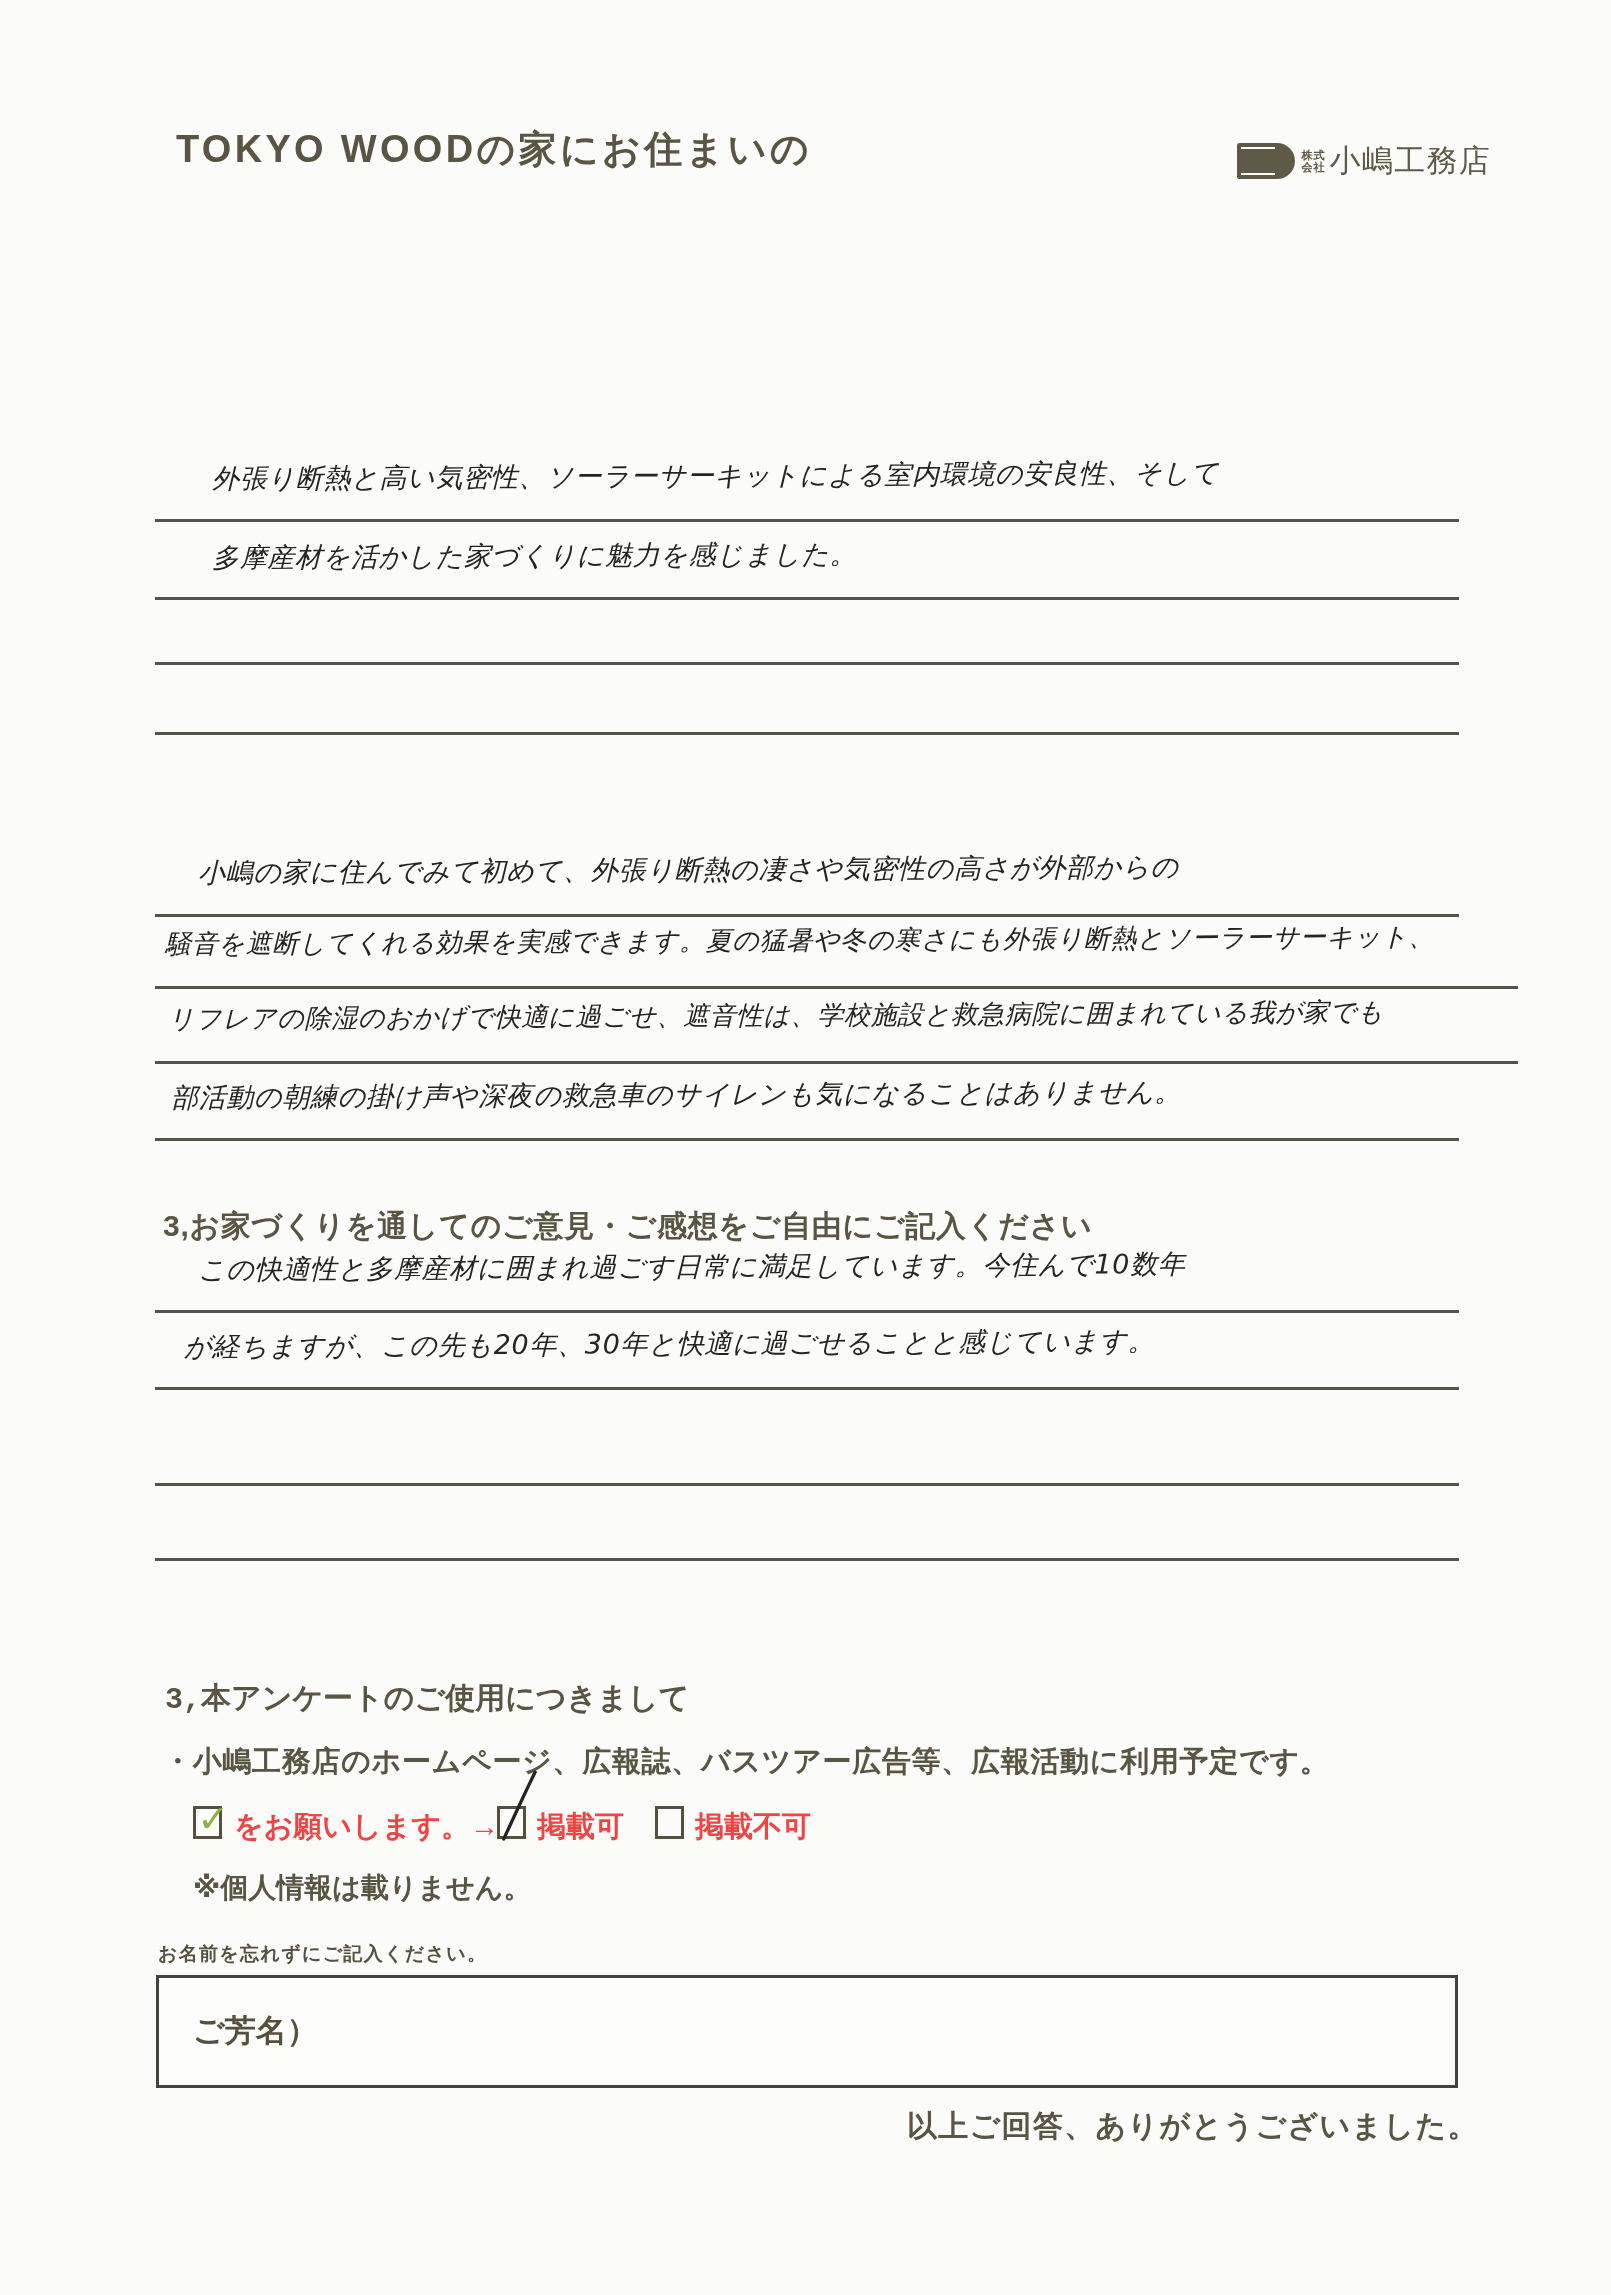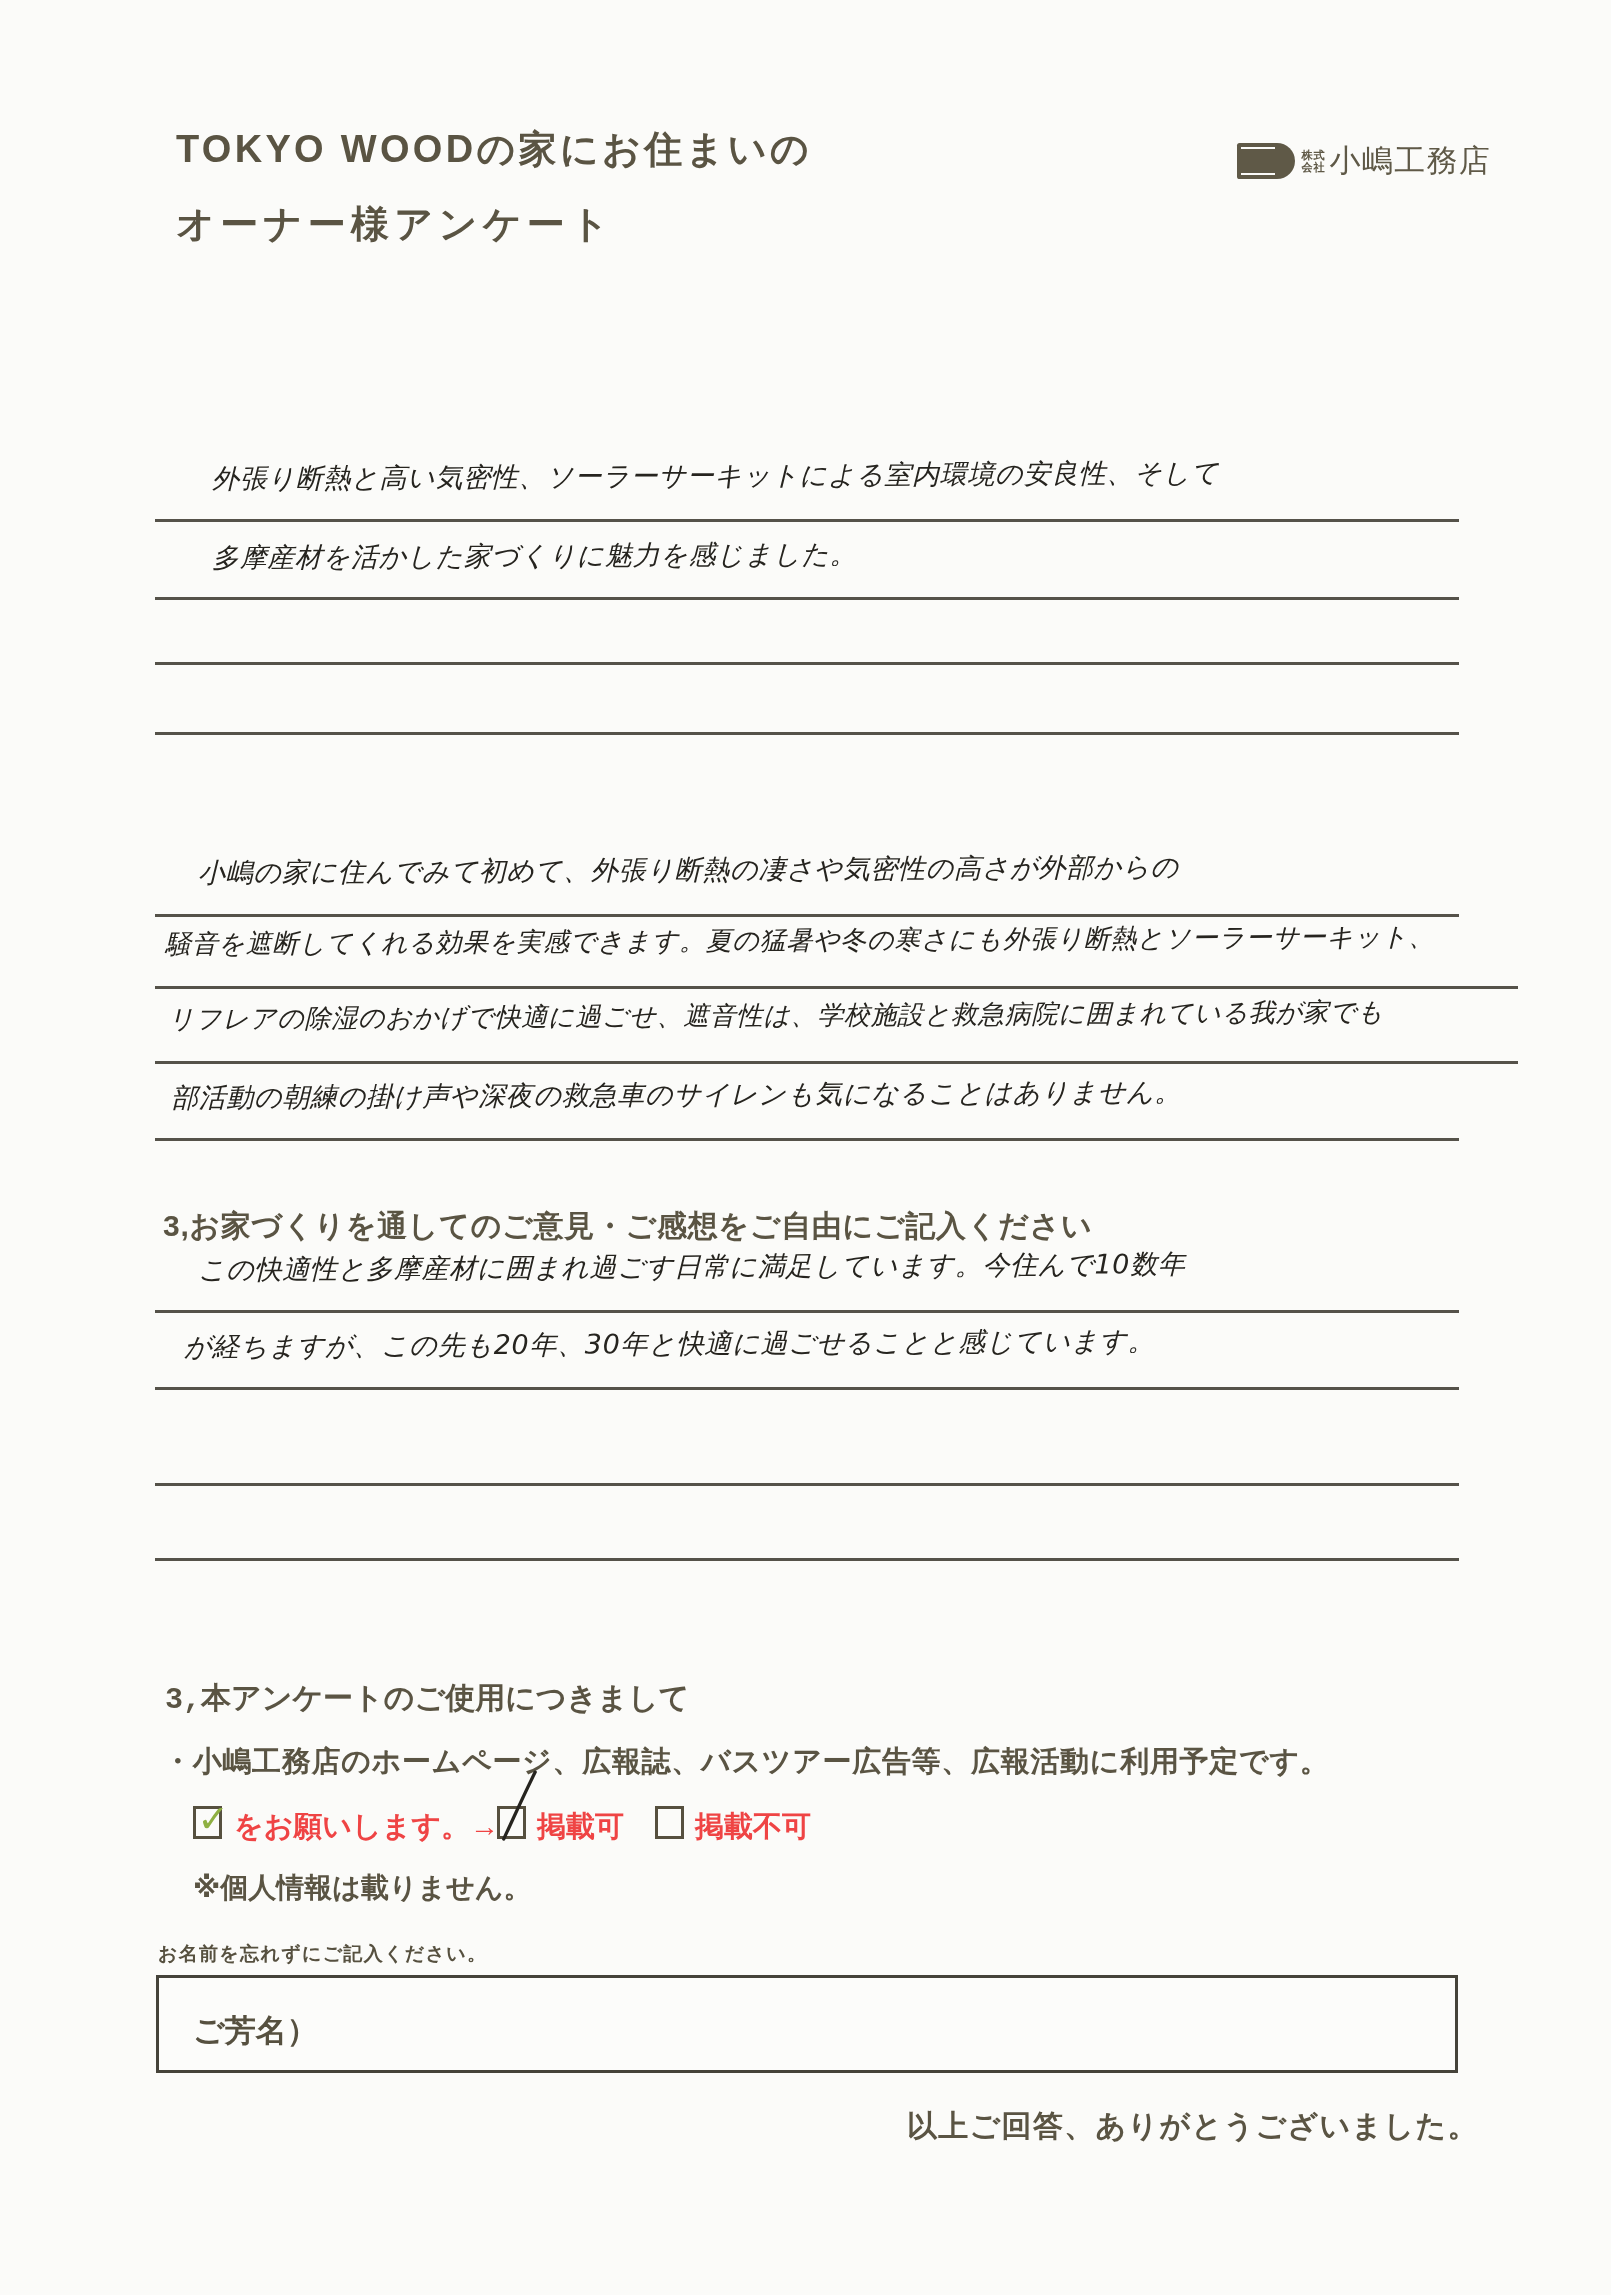--- a/index.html
+++ b/index.html
@@ -32,31 +32,30 @@
   .usage-heading{position:absolute;left:165px;top:1678px;font-size:30px;font-weight:bold;color:#5a5443;font-family:Liberation Mono, monospace;}
   .bullet-line{position:absolute;left:163px;top:1742px;font-size:29px;font-weight:bold;color:#5a5443;letter-spacing:0.7px;}
   .chk-row{position:absolute;left:193px;top:1806px;height:40px;}
   .chk-box{position:absolute;width:29px;height:33px;border:3.3px solid #56503f;background:#fbfbf9;box-sizing:border-box;}
   .chk-box .tick{position:absolute;left:1.3px;top:-12px;font-size:38px;font-weight:bold;color:#8fb042;font-style:normal;}
   .chk-label{position:absolute;font-size:29px;font-weight:bold;color:#ef4444;white-space:nowrap;}
   .pen-stroke{position:absolute;pointer-events:none;}
   .privacy{position:absolute;left:193px;top:1869px;font-size:28px;font-weight:bold;color:#5a5443;}
   
   .name-note{position:absolute;left:158px;top:1941px;font-size:19px;font-weight:bold;color:#56503f;letter-spacing:1.3px;}
-  .name-box{position:absolute;left:156px;top:1975px;width:1302px;height:98px;border:3.3px solid #45433a;box-sizing:border-box;background:#fcfcfa;}
+  .name-box{position:absolute;left:156px;top:1975px;width:1302px;height:113px;border:3.3px solid #45433a;box-sizing:border-box;background:#fcfcfa;}
   .name-label{position:absolute;left:34px;top:32px;font-size:31px;font-weight:bold;color:#56503f;}
   .footer{position:absolute;left:907px;top:2106px;font-size:30px;font-weight:bold;color:#5a5443;letter-spacing:1.3px;}
 </style>
 </head>
 <body>
 
 <div class="page">
 
   <div class="title1">TOKYO WOODの家にお住まいの</div>
-  <div class="title2">オーナー様アンケート</div>
 
   <div class="logo">
     <div class="logo-mark"></div>
     <div class="logo-prefix">
       <span>株</span>
       <span>式</span>
       <span>会</span>
       <span>社</span>
     </div>
     <div class="logo-name">小嶋工務店</div>

